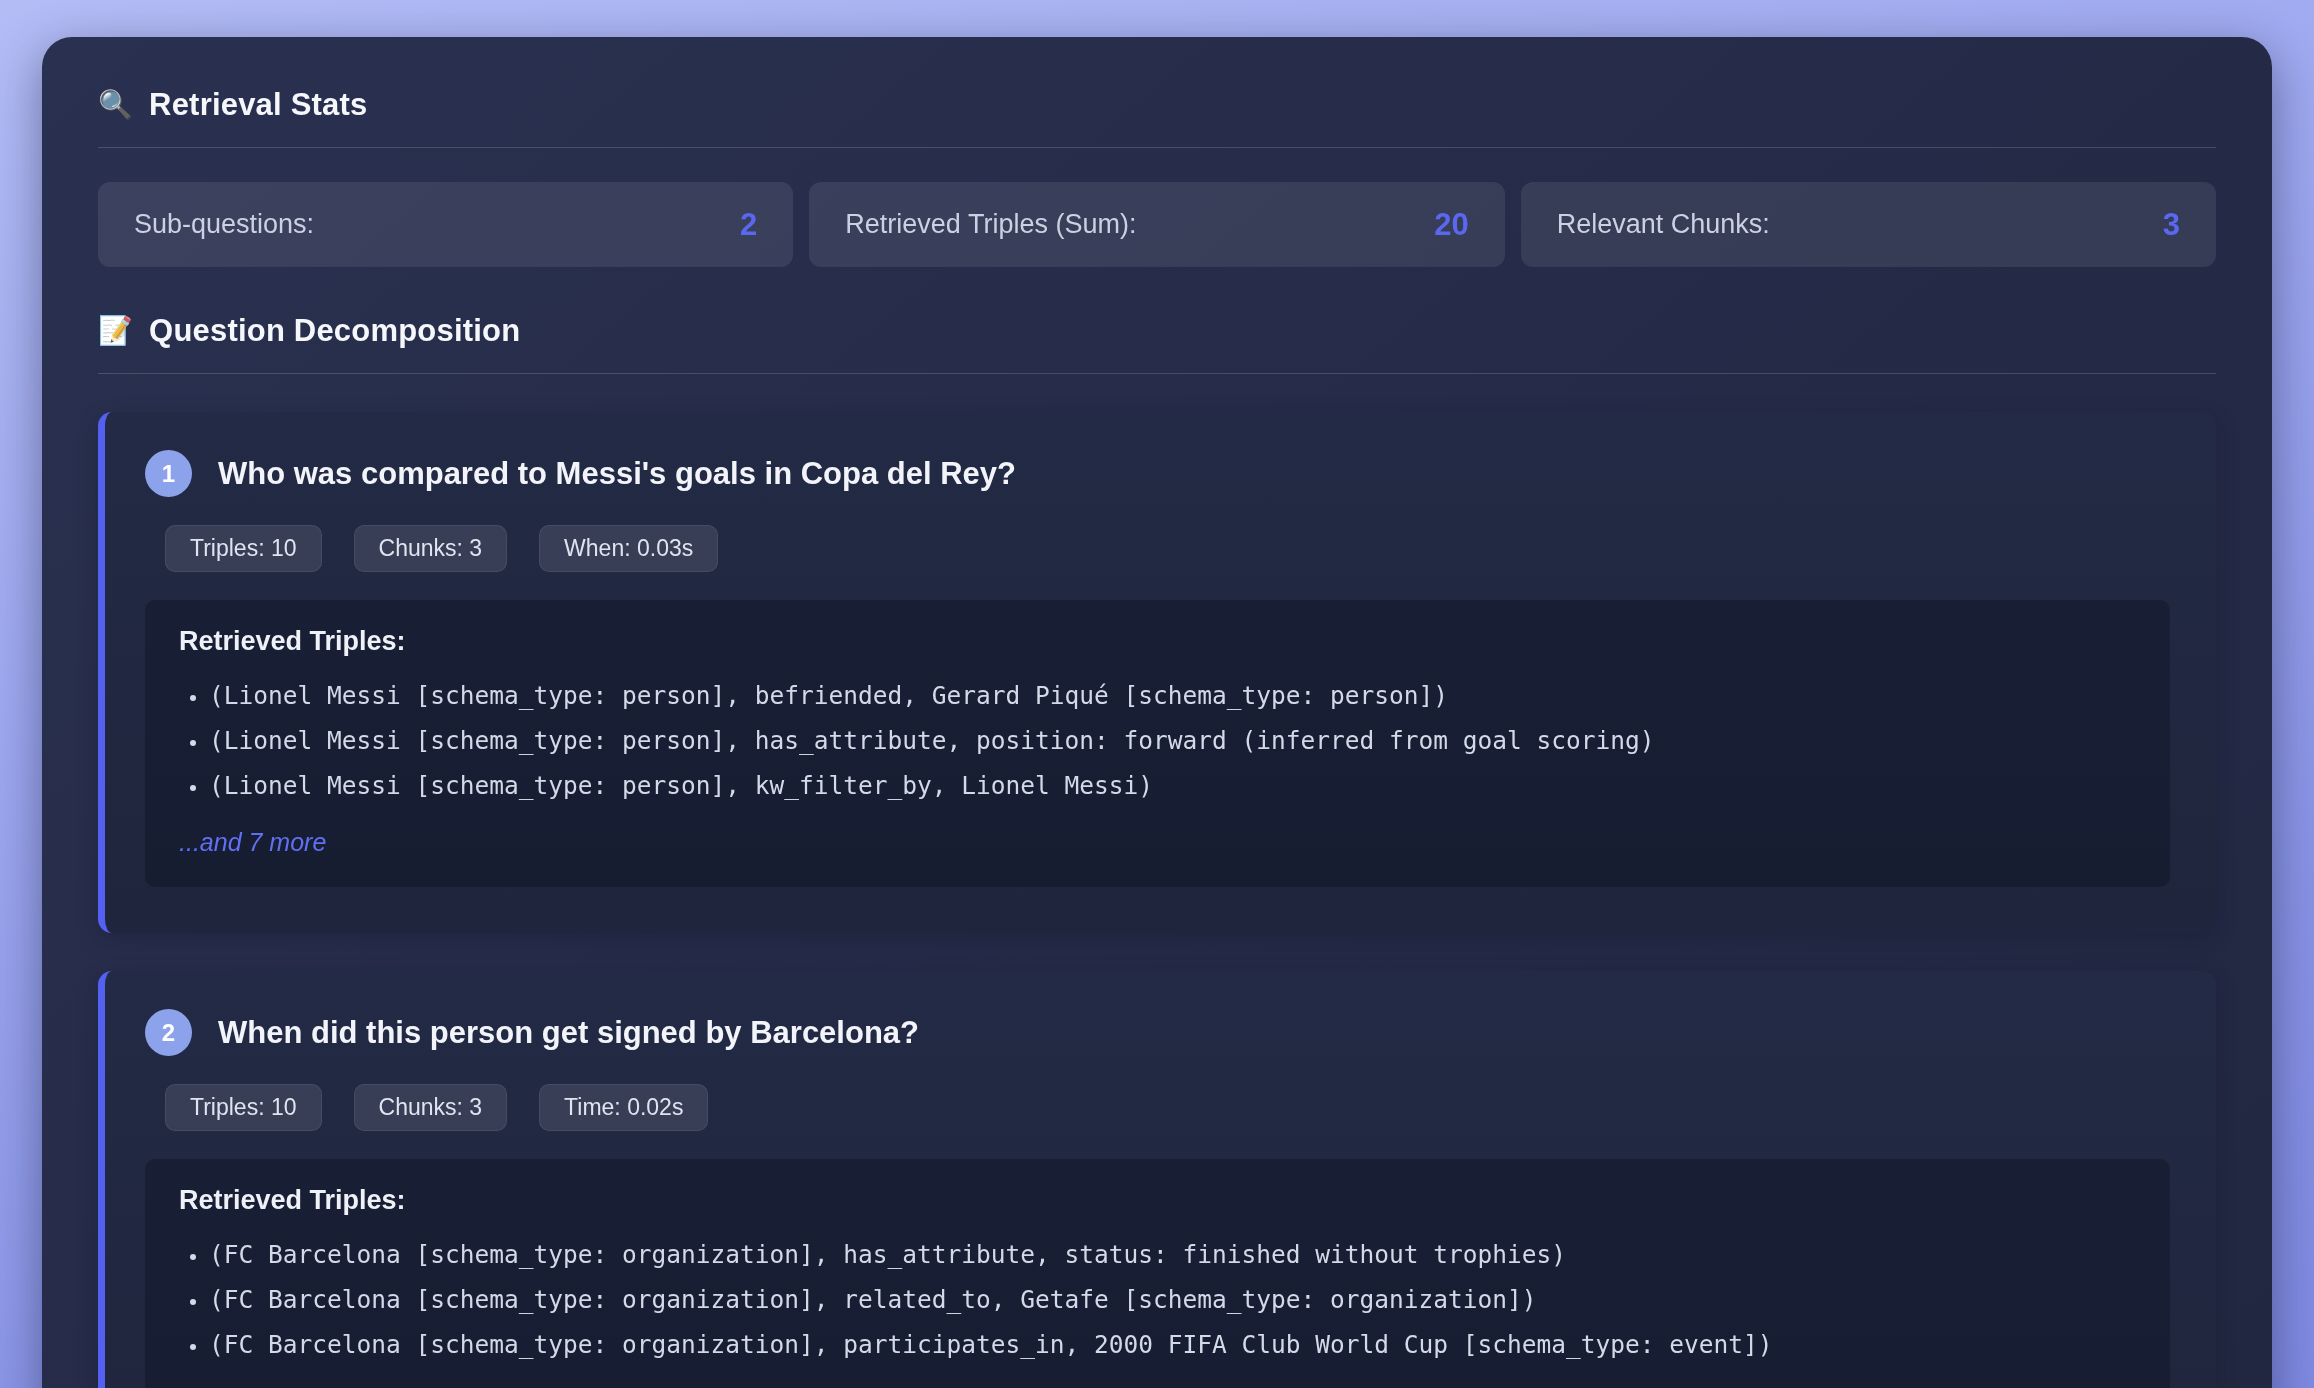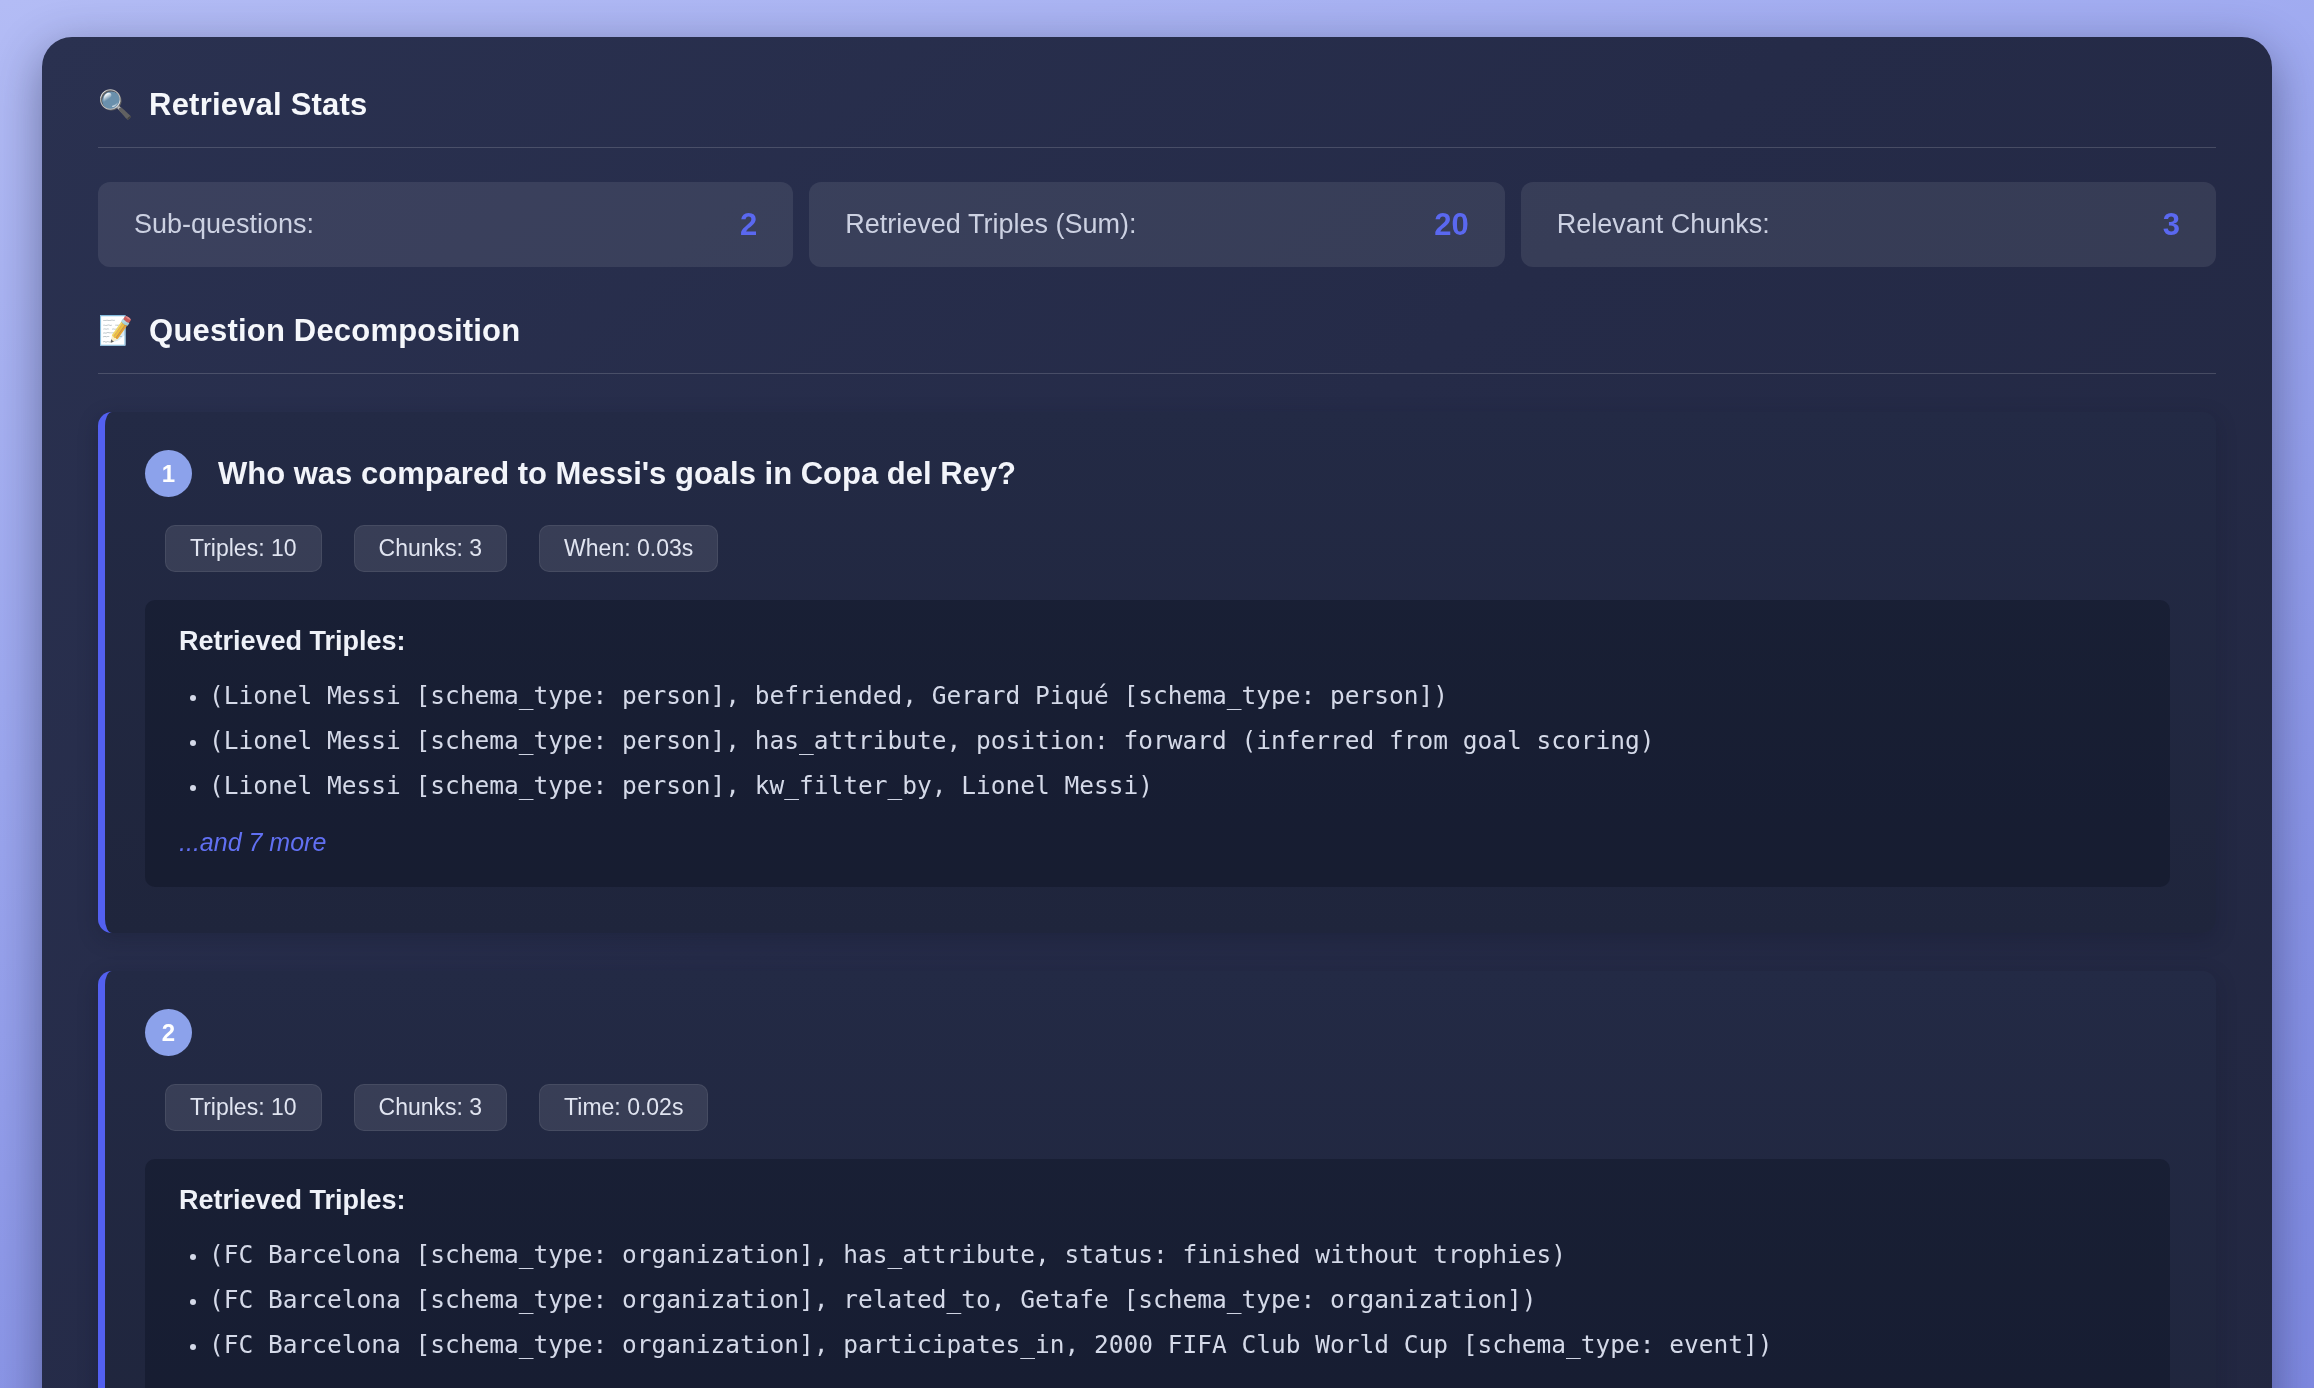--- a/index.html
+++ b/index.html
@@ -120,20 +120,21 @@
           <li>(Lionel Messi [schema_type: person], has_attribute, position: forward (inferred from goal scoring)</li>
           <li>(Lionel Messi [schema_type: person], kw_filter_by, Lionel Messi)</li>
         </ul>
         <div class="more-link">...and 7 more</div>
       </div>
     </div>
 
     <div class="q-card">
       <div class="q-header">
         <div class="q-badge">2</div>
+        <div class="q-title">When did this person get signed by Barcelona?</div>
       </div>
       <div class="pill-row">
         <span class="pill">Triples: 10</span>
         <span class="pill">Chunks: 3</span>
         <span class="pill">Time: 0.02s</span>
       </div>
       <div class="triples-box">
         <div class="triples-heading">Retrieved Triples:</div>
         <ul class="triples-list">
           <li>(FC Barcelona [schema_type: organization], has_attribute, status: finished without trophies)</li>

